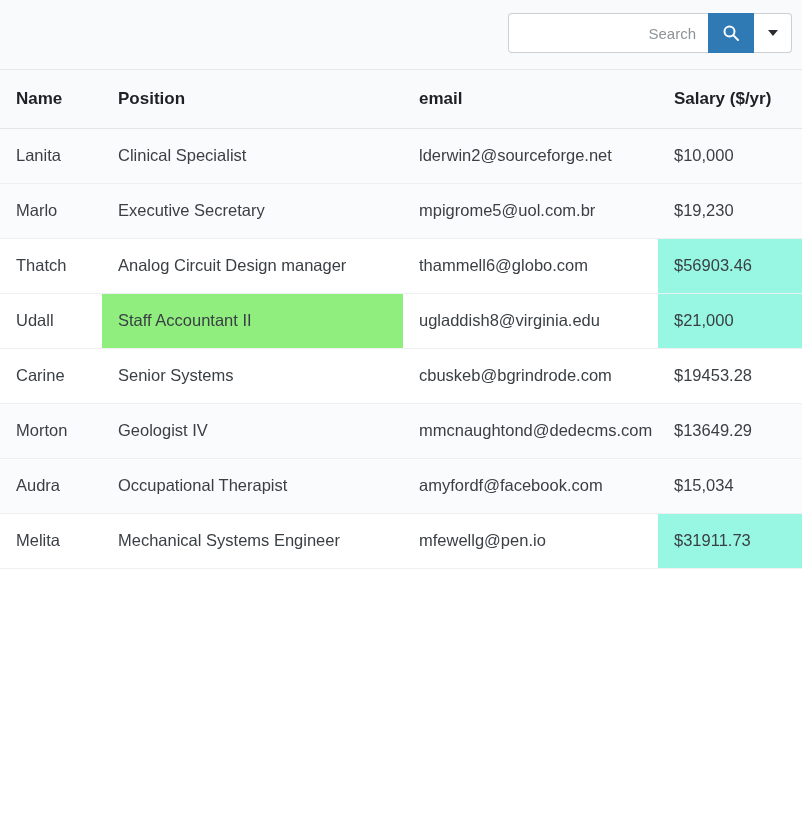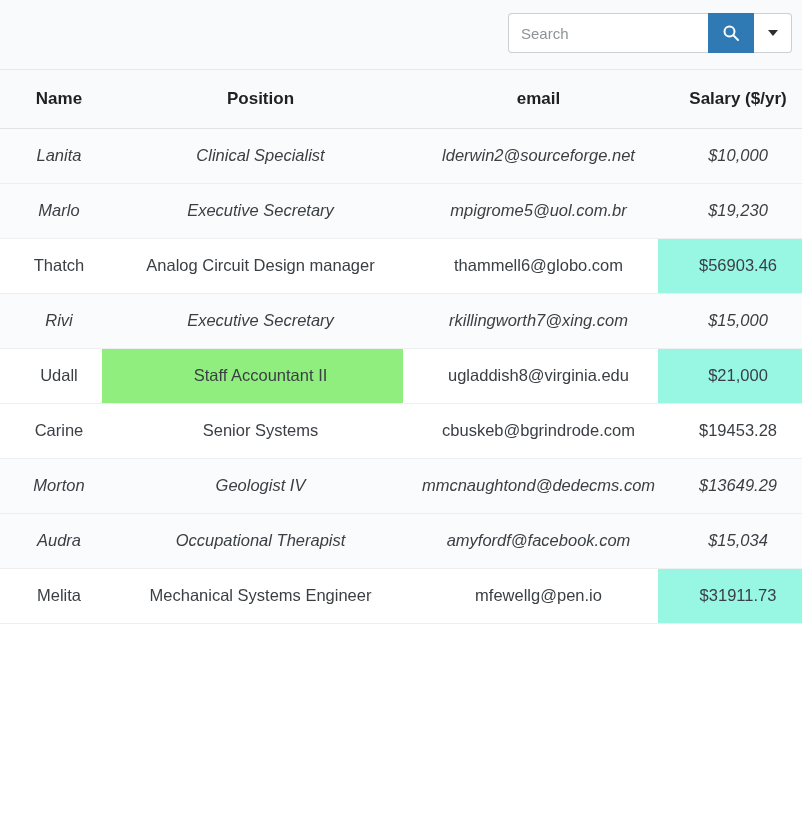--- a/index.html
+++ b/index.html
@@ -46,20 +46,21 @@
     box-sizing: border-box;
     border: 1px solid #ccd0d4;
     border-right: none;
     border-radius: 4px 0 0 4px;
     padding: 0 12px;
     font-size: 15px;
     font-family: "Liberation Sans", sans-serif;
     color: #55595c;
     background: #ffffff;
     outline: none;
+    text-align: right;
   }
   .search-input::placeholder {
     color: #8d9498;
     opacity: 1;
   }
   .search-btn {
     width: 46px;
     height: 40px;
     box-sizing: border-box;
     background: #2f7ab5;
@@ -94,21 +95,21 @@
   }
 
   
   table.grid {
     width: 802px;
     border-collapse: collapse;
     table-layout: fixed;
     font-size: 16.5px;
   }
   table.grid th, table.grid td {
-    text-align: center;
+    text-align: left;
     vertical-align: middle;
     padding: 0 0 0 16px;
     box-sizing: border-box;
     overflow: hidden;
     white-space: nowrap;
   }
   .col-name     { width: 102px; }
   .col-position { width: 301px; }
   .col-email    { width: 255px; }
   .col-salary   { width: 144px; }
@@ -121,21 +122,21 @@
     font-size: 17px;
     border-bottom: 1px solid #e2e4e6;
   }
 
   table.grid tbody tr { height: 55px; }
   table.grid tbody tr td {
     border-bottom: 1px solid #edeff1;
     color: #3a3f44;
   }
   table.grid tbody tr.odd  td { background: #ffffff; }
-  table.grid tbody tr.even td { background: #fafbfc; font-style: italic; }
+  table.grid tbody tr.even td { background: #fafbfc; }
 
   
   table.grid tbody tr td.hl-green { background: #90ee7e !important; }
   table.grid tbody tr td.hl-cyan  { background: #97f7e3 !important; }
 </style>
 </head>
 <body>
 
 <div class="page">
 
@@ -183,26 +184,20 @@
           <td>Executive Secretary</td>
           <td>mpigrome5@uol.com.br</td>
           <td>$19,230</td>
         </tr>
         <tr class="odd">
           <td>Thatch</td>
           <td>Analog Circuit Design manager</td>
           <td>thammell6@globo.com</td>
           <td class="hl-cyan">$56903.46</td>
         </tr>
-        <tr class="even">
-          <td>Rivi</td>
-          <td>Executive Secretary</td>
-          <td>rkillingworth7@xing.com</td>
-          <td>$15,000</td>
-        </tr>
         <tr class="odd">
           <td>Udall</td>
           <td class="hl-green">Staff Accountant II</td>
           <td>ugladdish8@virginia.edu</td>
           <td class="hl-cyan">$21,000</td>
         </tr>
         <tr class="odd">
           <td>Carine</td>
           <td>Senior Systems</td>
           <td>cbuskeb@bgrindrode.com</td>

